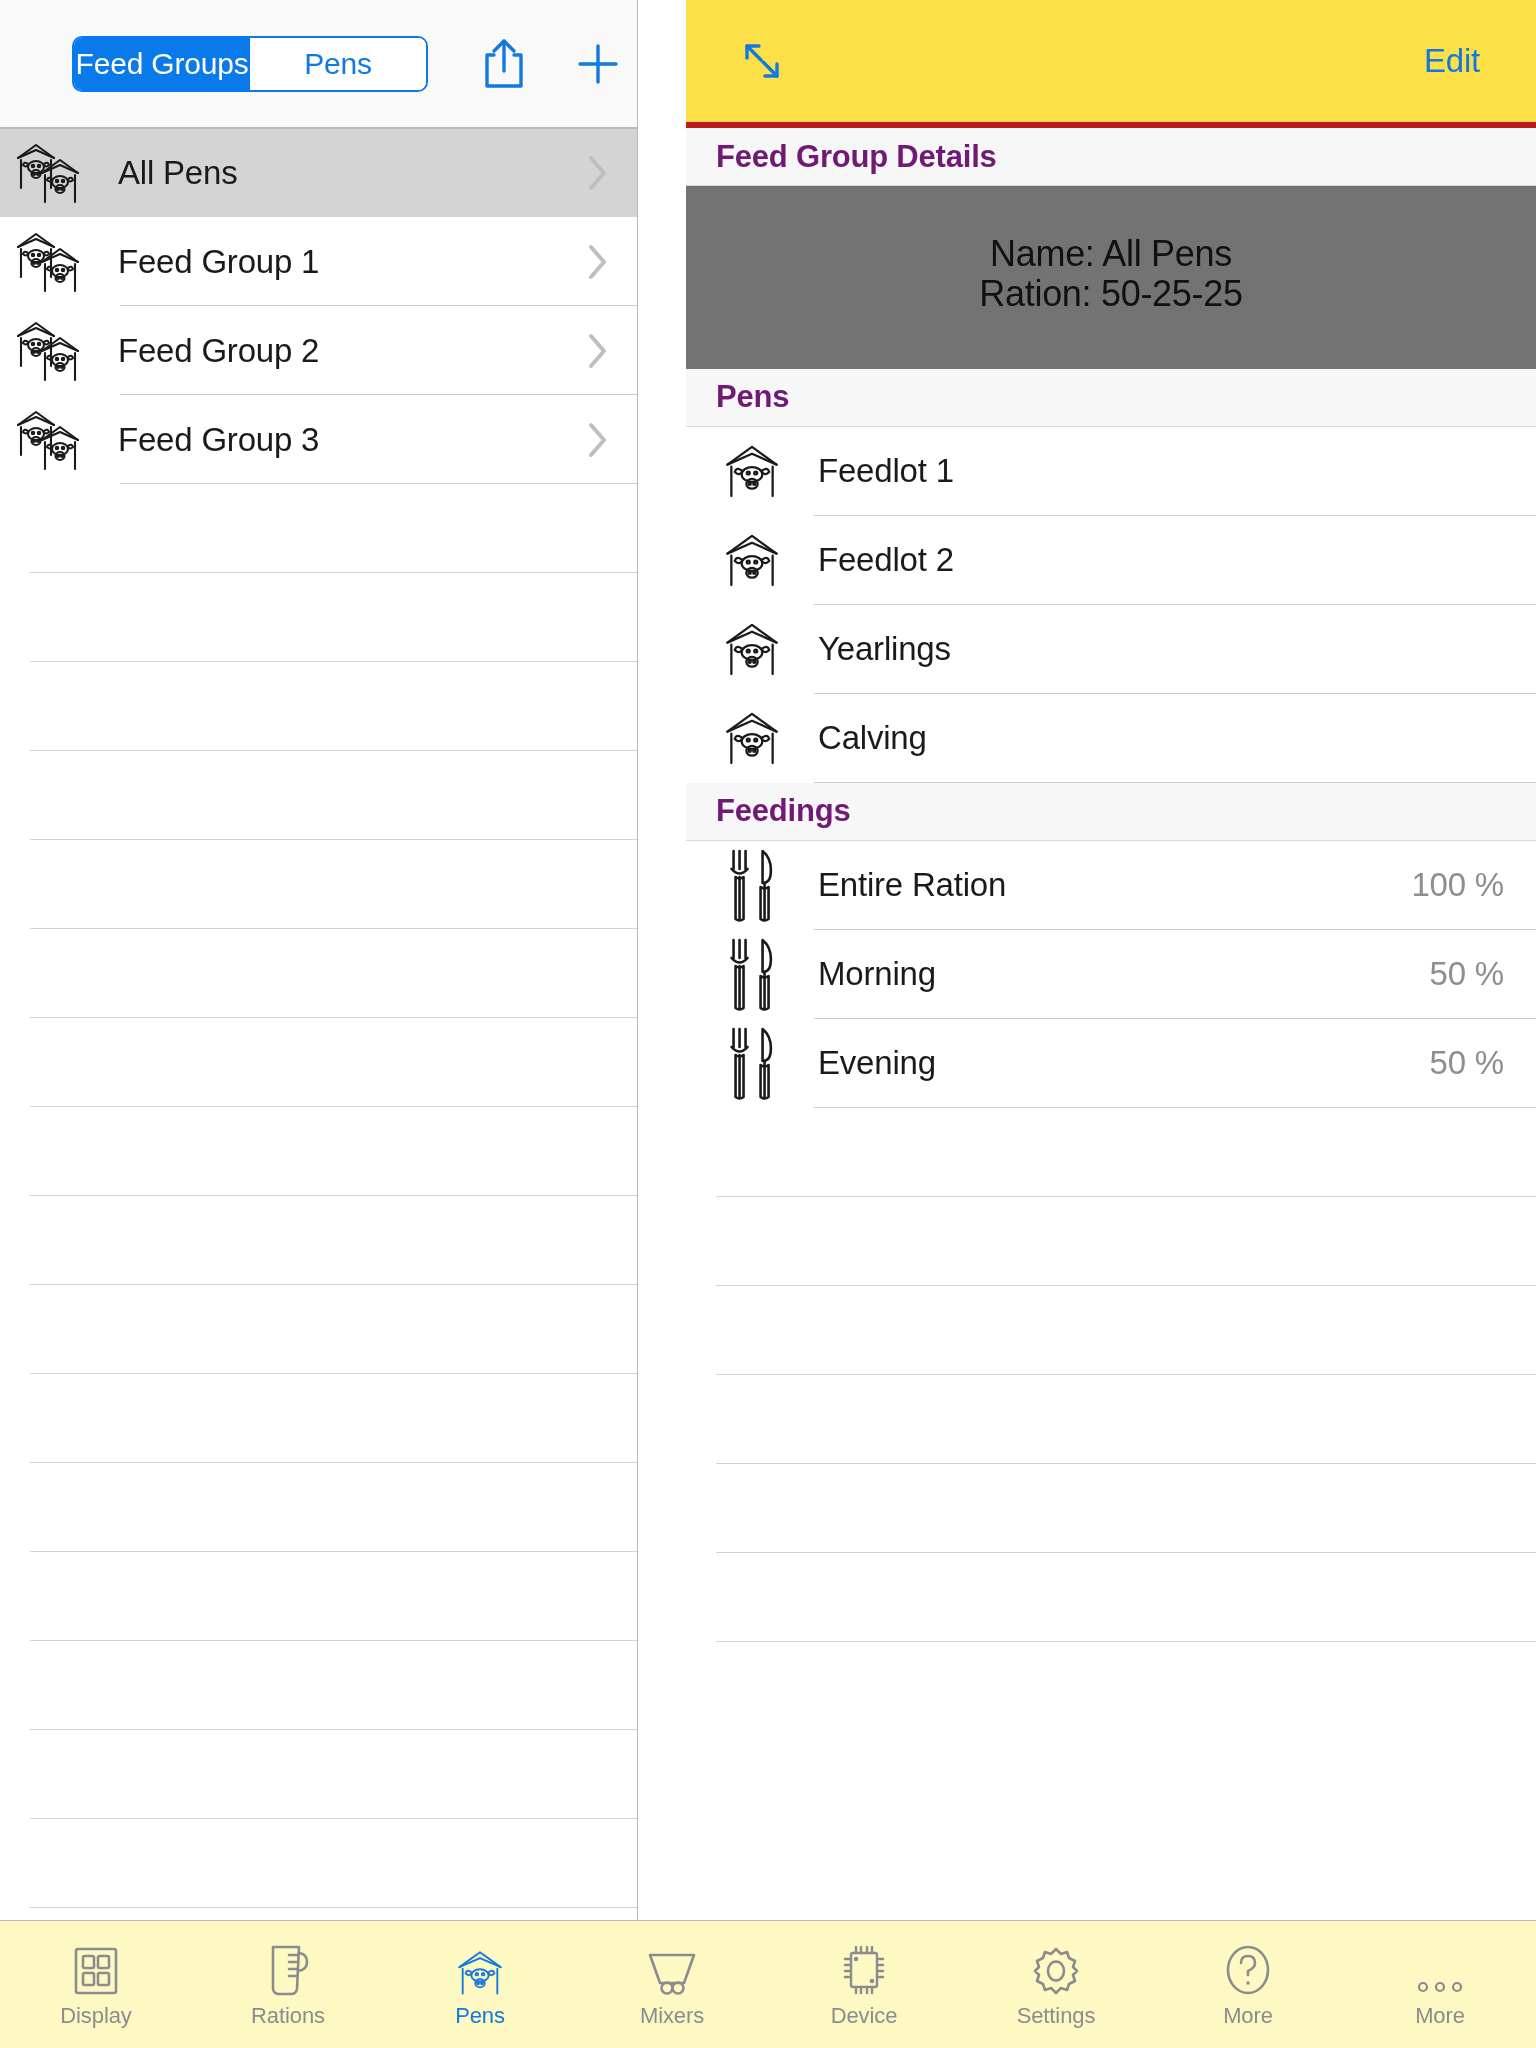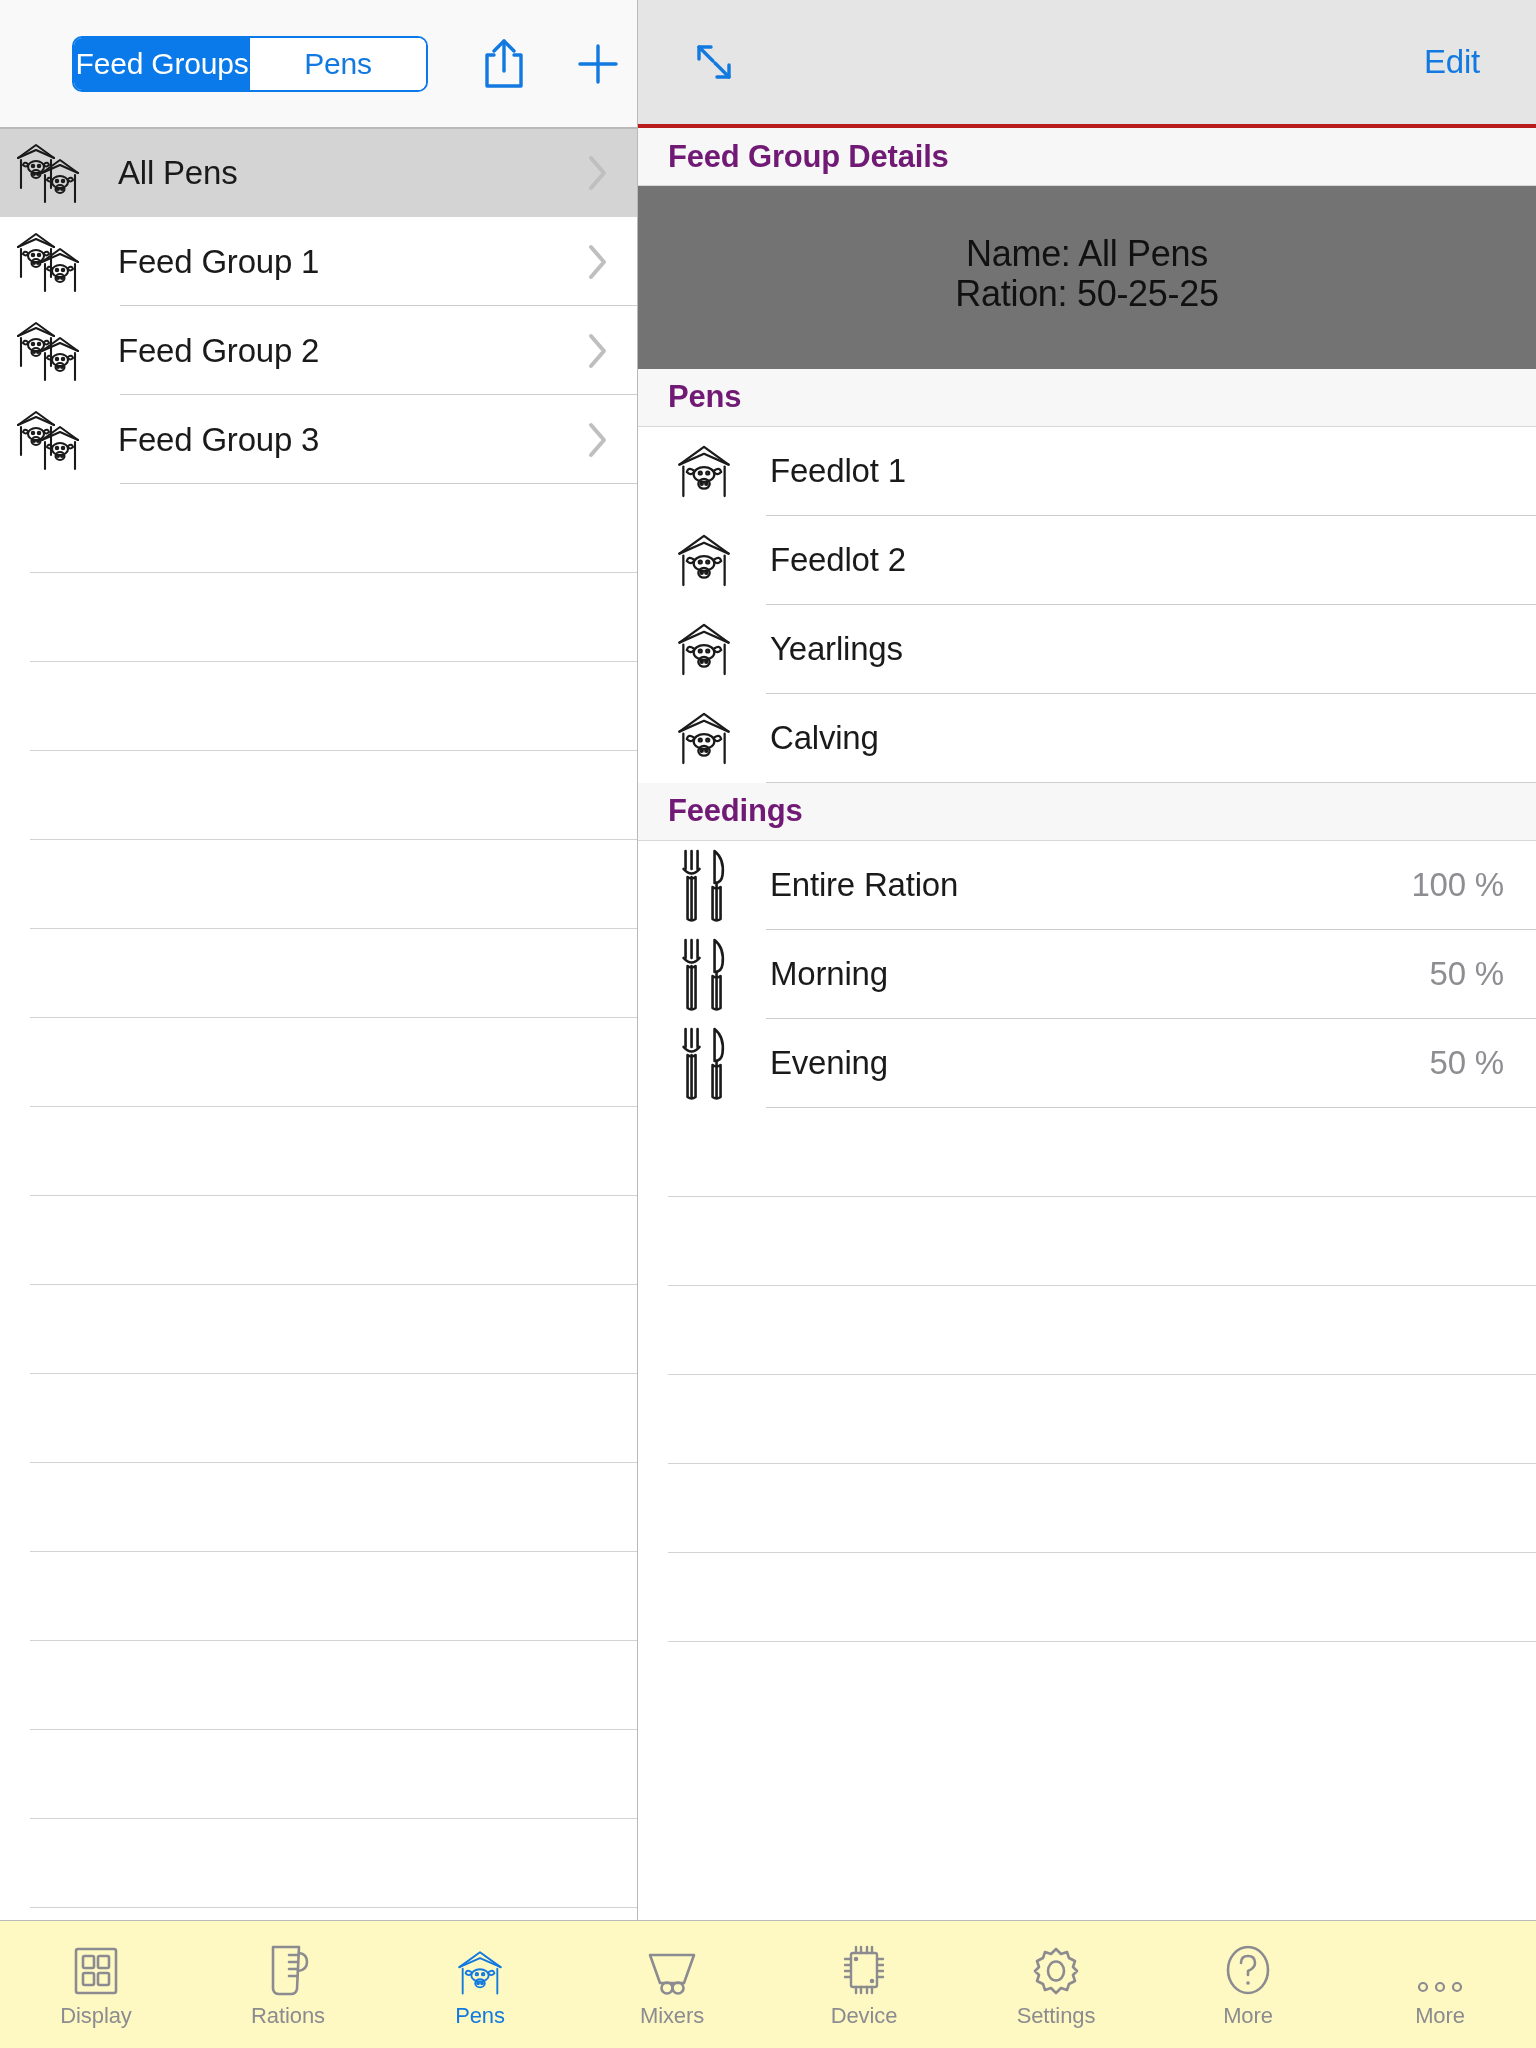--- a/index.html
+++ b/index.html
@@ -13,20 +13,21 @@
     position: relative;
     width: 1536px; height: 2048px;
     display: flex;
     flex-direction: column;
   }
   .body-split {
     display: flex;
     flex: 1 1 auto;
     min-height: 0;
     position: relative;
+    gap: 48px;
   }
 
   
   .master {
     width: 638px;
     flex: 0 0 638px;
     display: flex;
     flex-direction: column;
     background: #ffffff;
     border-right: 1px solid #b9b9bb;
@@ -138,26 +139,26 @@
   .detail {
     flex: 1 1 auto;
     display: flex;
     flex-direction: column;
     background: #ffffff;
     min-width: 0;
   }
   .detail-toolbar {
     height: 128px;
     flex: 0 0 128px;
-    background: #e5e5e5;
+    background: #fde047;
     display: flex;
     align-items: center;
     justify-content: space-between;
     padding: 0 56px 0 36px;
-    border-bottom: 4px solid #b91c1c;
+    border-bottom: 6px solid #b91c1c;
   }
   .edit-btn {
     font-size: 33px;
     color: #1179e0;
     letter-spacing: -0.2px;
   }
   .section-head {
     background: #f7f7f7;
     height: 58px;
     display: flex;

